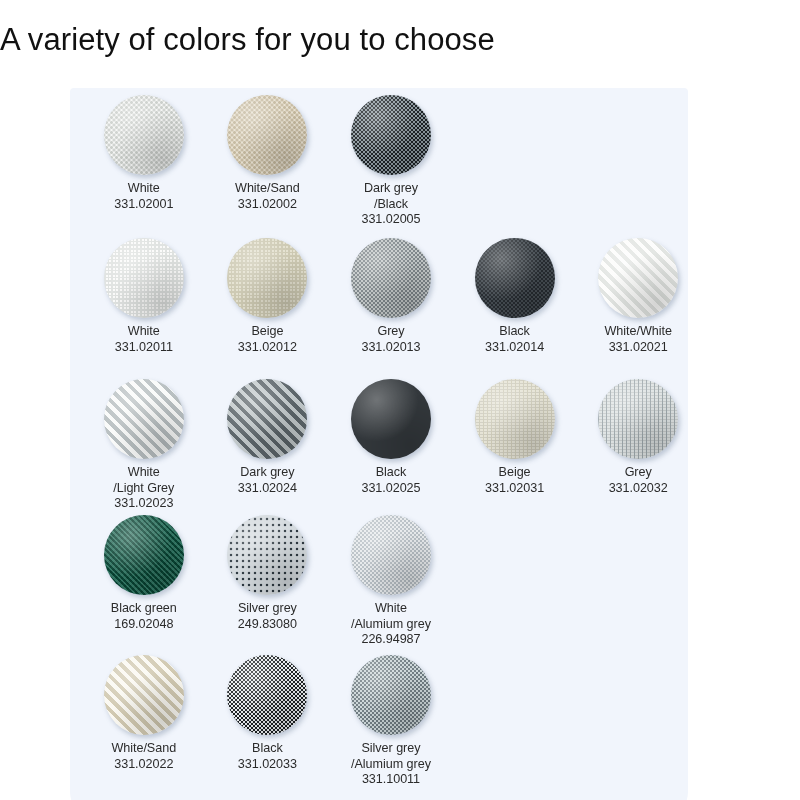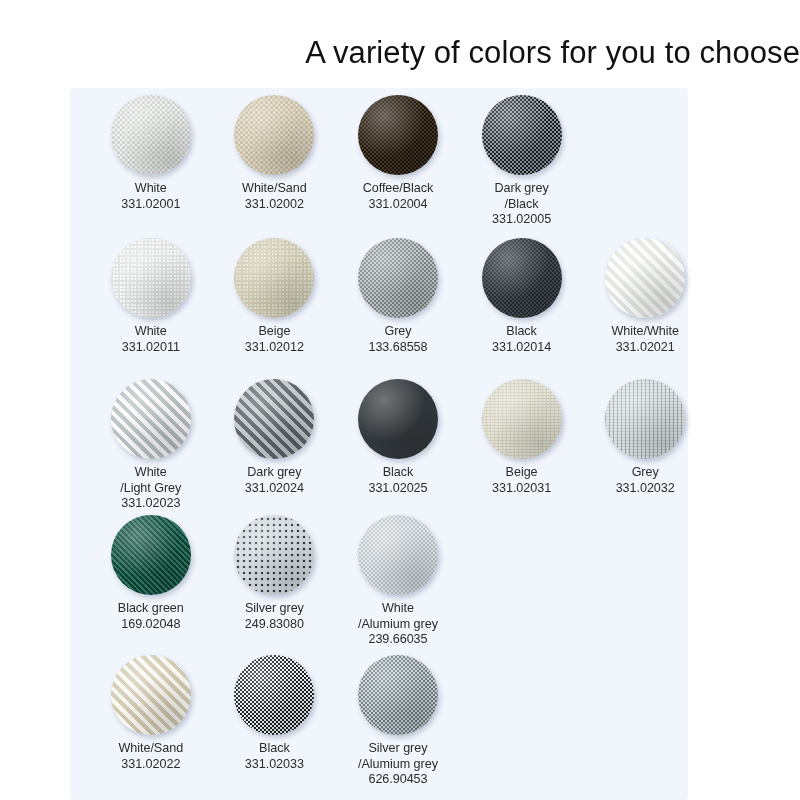--- a/index.html
+++ b/index.html
@@ -14,45 +14,43 @@
     overflow: hidden;
     font-family: "Liberation Sans", sans-serif;
     -webkit-font-smoothing: antialiased;
   }
 
   #page-title {
     position: absolute;
     left: 0;
     top: 22px;
     width: 800px;
-    text-align: right;
+    text-align: left;
     font-size: 31px;
     font-weight: 400;
     color: #111111;
     letter-spacing: 0.1px;
     white-space: nowrap;
-    margin-top: 13px;
   }
 
   #swatch-panel {
     position: absolute;
     left: 70px;
     top: 88px;
     width: 618px;
     height: 730px;
     background: #f1f5fc;
     border-radius: 4px 4px 26px 26px;
   }
 
   .swatch-grid {
     position: absolute;
-    left: 0;
+    left: 12px;
     top: 0;
     width: 618px;
-    padding-left: 19px;
   }
 
   .swatch-row {
     display: flex;
     width: 618px;
   }
   .swatch-row.r1 { height: 143px; }
   .swatch-row.r2 { height: 141px; }
   .swatch-row.r3 { height: 136px; }
   .swatch-row.r4 { height: 140px; }
@@ -201,27 +199,20 @@
       </div>
       <div class="swatch-cell">
         <div class="disc-wrap">
             <div class="disc tex-fine-dot" style="--base: #e9e2d2; --dot: #c3b79c; --hi: #e9e2d2;"></div>
           </div>
         <div class="swatch-label">White/Sand</div>
         <div class="swatch-code">331.02002</div>
       </div>
       <div class="swatch-cell">
         <div class="disc-wrap">
-            <div class="disc tex-check" style="--base: #4a3a28; --dot: #1b140d; --hi: #4a3a28;"></div>
-          </div>
-        <div class="swatch-label">Coffee/Black</div>
-        <div class="swatch-code">331.02004</div>
-      </div>
-      <div class="swatch-cell">
-        <div class="disc-wrap">
             <div class="disc tex-check" style="--base: #8e9aa0; --dot: #1d2226; --hi: #8e9aa0;"></div>
           </div>
         <div class="swatch-label">Dark grey
 /Black</div>
         <div class="swatch-code">331.02005</div>
       </div>
     </div>
 
     <div class="swatch-row r2">
       <div class="swatch-cell">
@@ -236,21 +227,21 @@
             <div class="disc tex-canvas" style="--base: #e4e1cf; --dot: #cdc9b2; --hi: #e4e1cf;"></div>
           </div>
         <div class="swatch-label">Beige</div>
         <div class="swatch-code">331.02012</div>
       </div>
       <div class="swatch-cell">
         <div class="disc-wrap">
             <div class="disc tex-check" style="--base: #c3c8c8; --dot: #7d8589; --hi: #c3c8c8;"></div>
           </div>
         <div class="swatch-label">Grey</div>
-        <div class="swatch-code">133.68558</div>
+        <div class="swatch-code">331.02013</div>
       </div>
       <div class="swatch-cell">
         <div class="disc-wrap">
             <div class="disc tex-check" style="--base: #464d53; --dot: #272c31; --hi: #464d53;"></div>
           </div>
         <div class="swatch-label">Black</div>
         <div class="swatch-code">331.02014</div>
       </div>
       <div class="swatch-cell">
         <div class="disc-wrap">
@@ -314,21 +305,21 @@
           </div>
         <div class="swatch-label">Silver grey</div>
         <div class="swatch-code">249.83080</div>
       </div>
       <div class="swatch-cell">
         <div class="disc-wrap">
             <div class="disc tex-speckle" style="--base: #e7eaec; --dot: #b6bec4; --hi: #e7eaec;"></div>
           </div>
         <div class="swatch-label">White
 /Alumium grey</div>
-        <div class="swatch-code">239.66035</div>
+        <div class="swatch-code">226.94987</div>
       </div>
     </div>
 
     <div class="swatch-row r5">
       <div class="swatch-cell">
         <div class="disc-wrap">
             <div class="disc tex-basket" style="--base: #eae4d2; --dot: #d2cab2; --hi: #fbf9f2;"></div>
           </div>
         <div class="swatch-label">White/Sand</div>
         <div class="swatch-code">331.02022</div>
@@ -339,19 +330,19 @@
           </div>
         <div class="swatch-label">Black</div>
         <div class="swatch-code">331.02033</div>
       </div>
       <div class="swatch-cell">
         <div class="disc-wrap">
             <div class="disc tex-speckle" style="--base: #ccd6d8; --dot: #6e7a80; --hi: #ccd6d8;"></div>
           </div>
         <div class="swatch-label">Silver grey
 /Alumium grey</div>
-        <div class="swatch-code">626.90453</div>
+        <div class="swatch-code">331.10011</div>
       </div>
       <div class="swatch-cell empty"></div>
     </div>
 
   </div>
 </div>
 
 </body></html>

